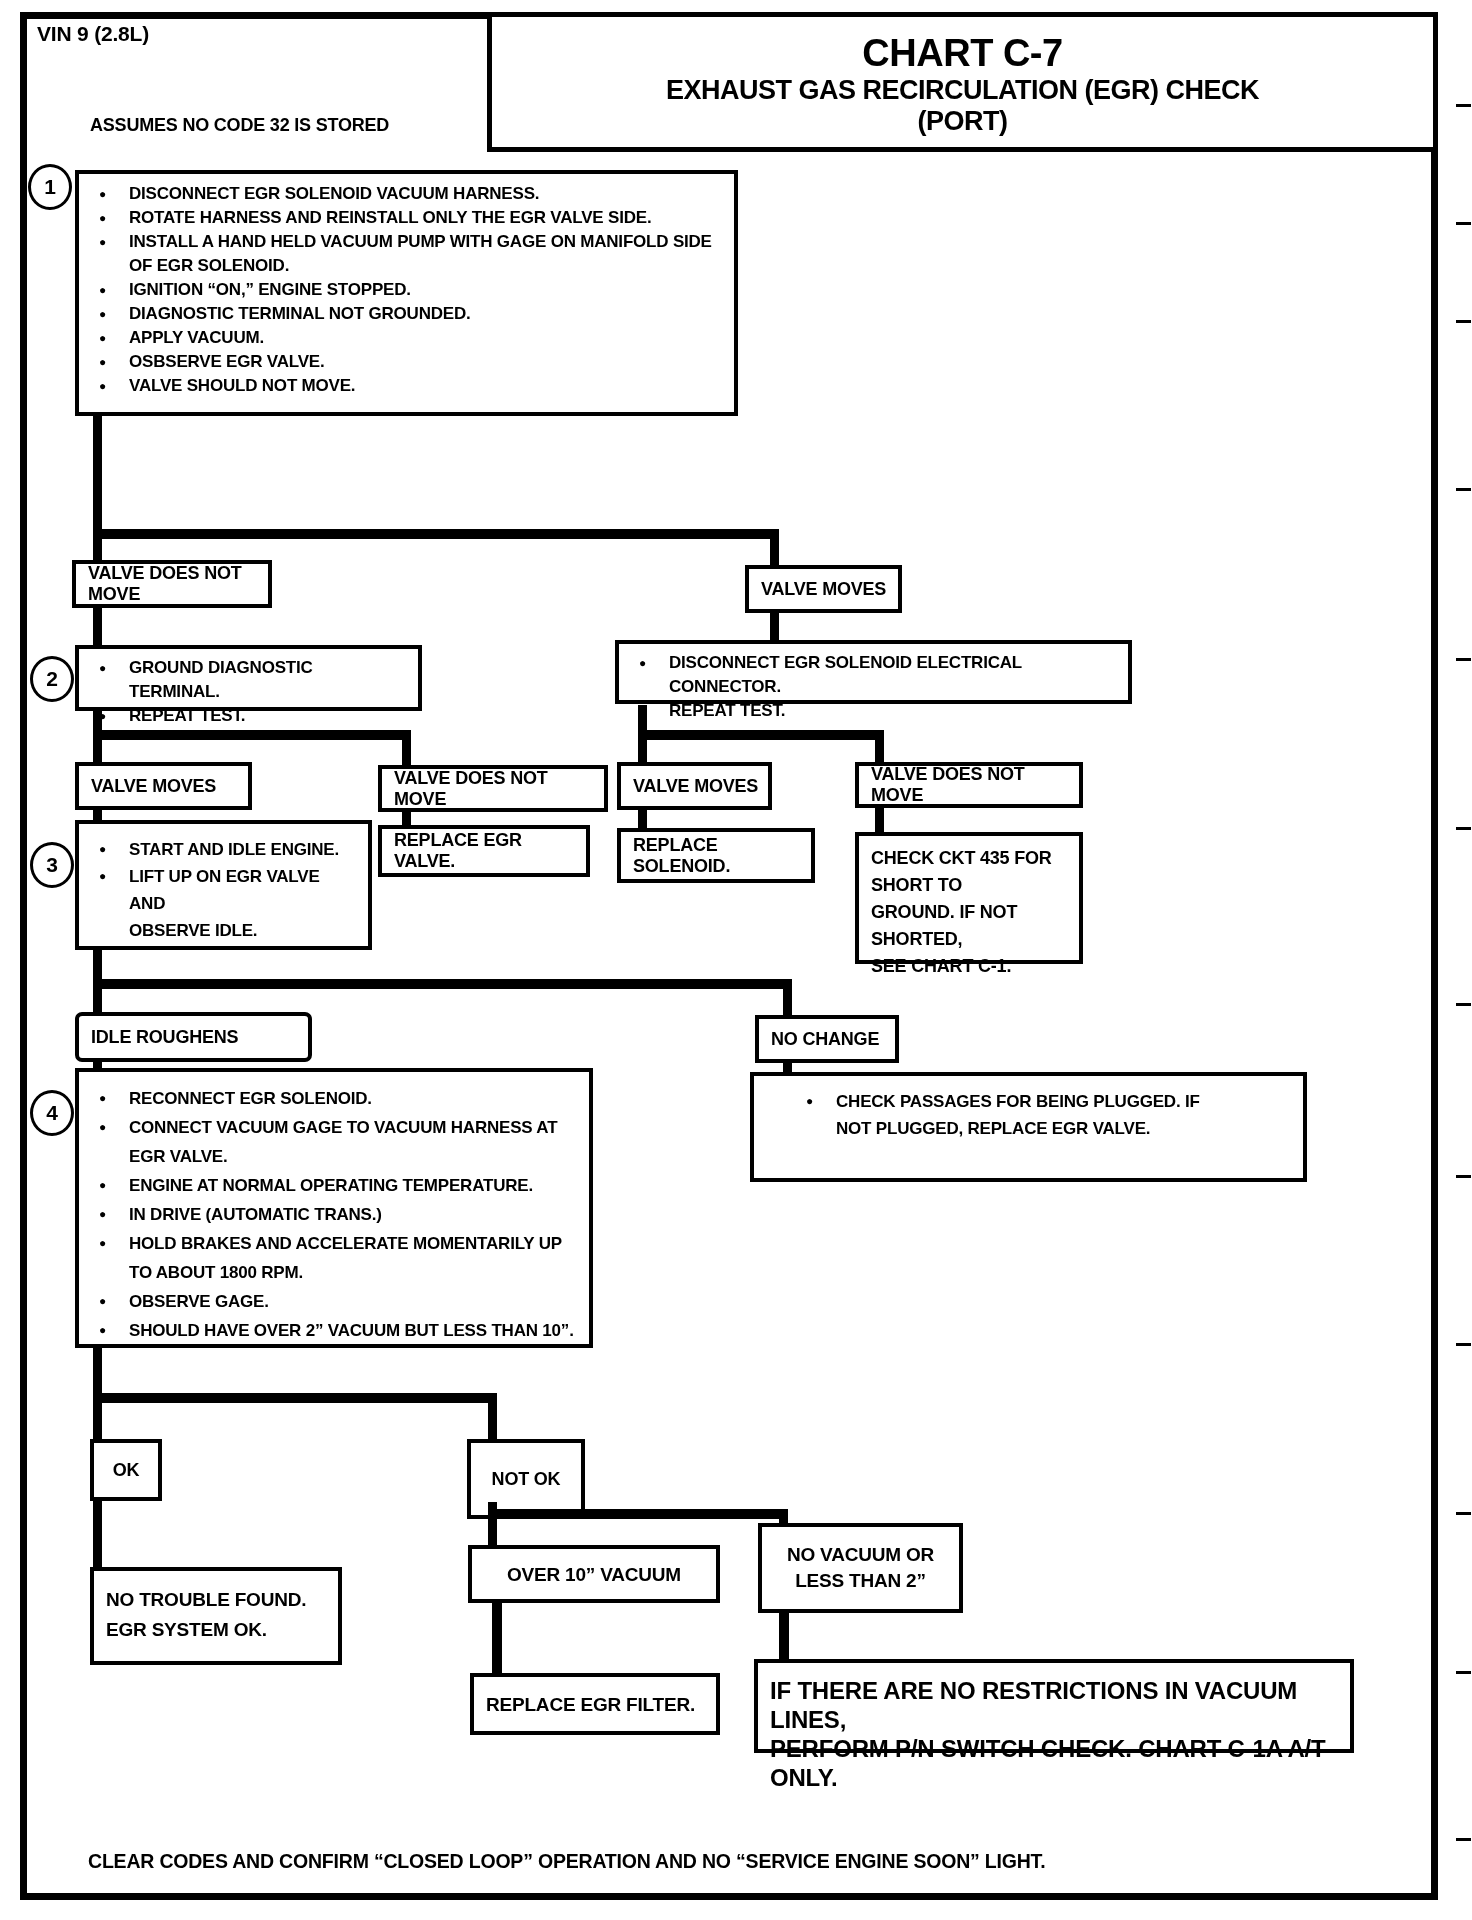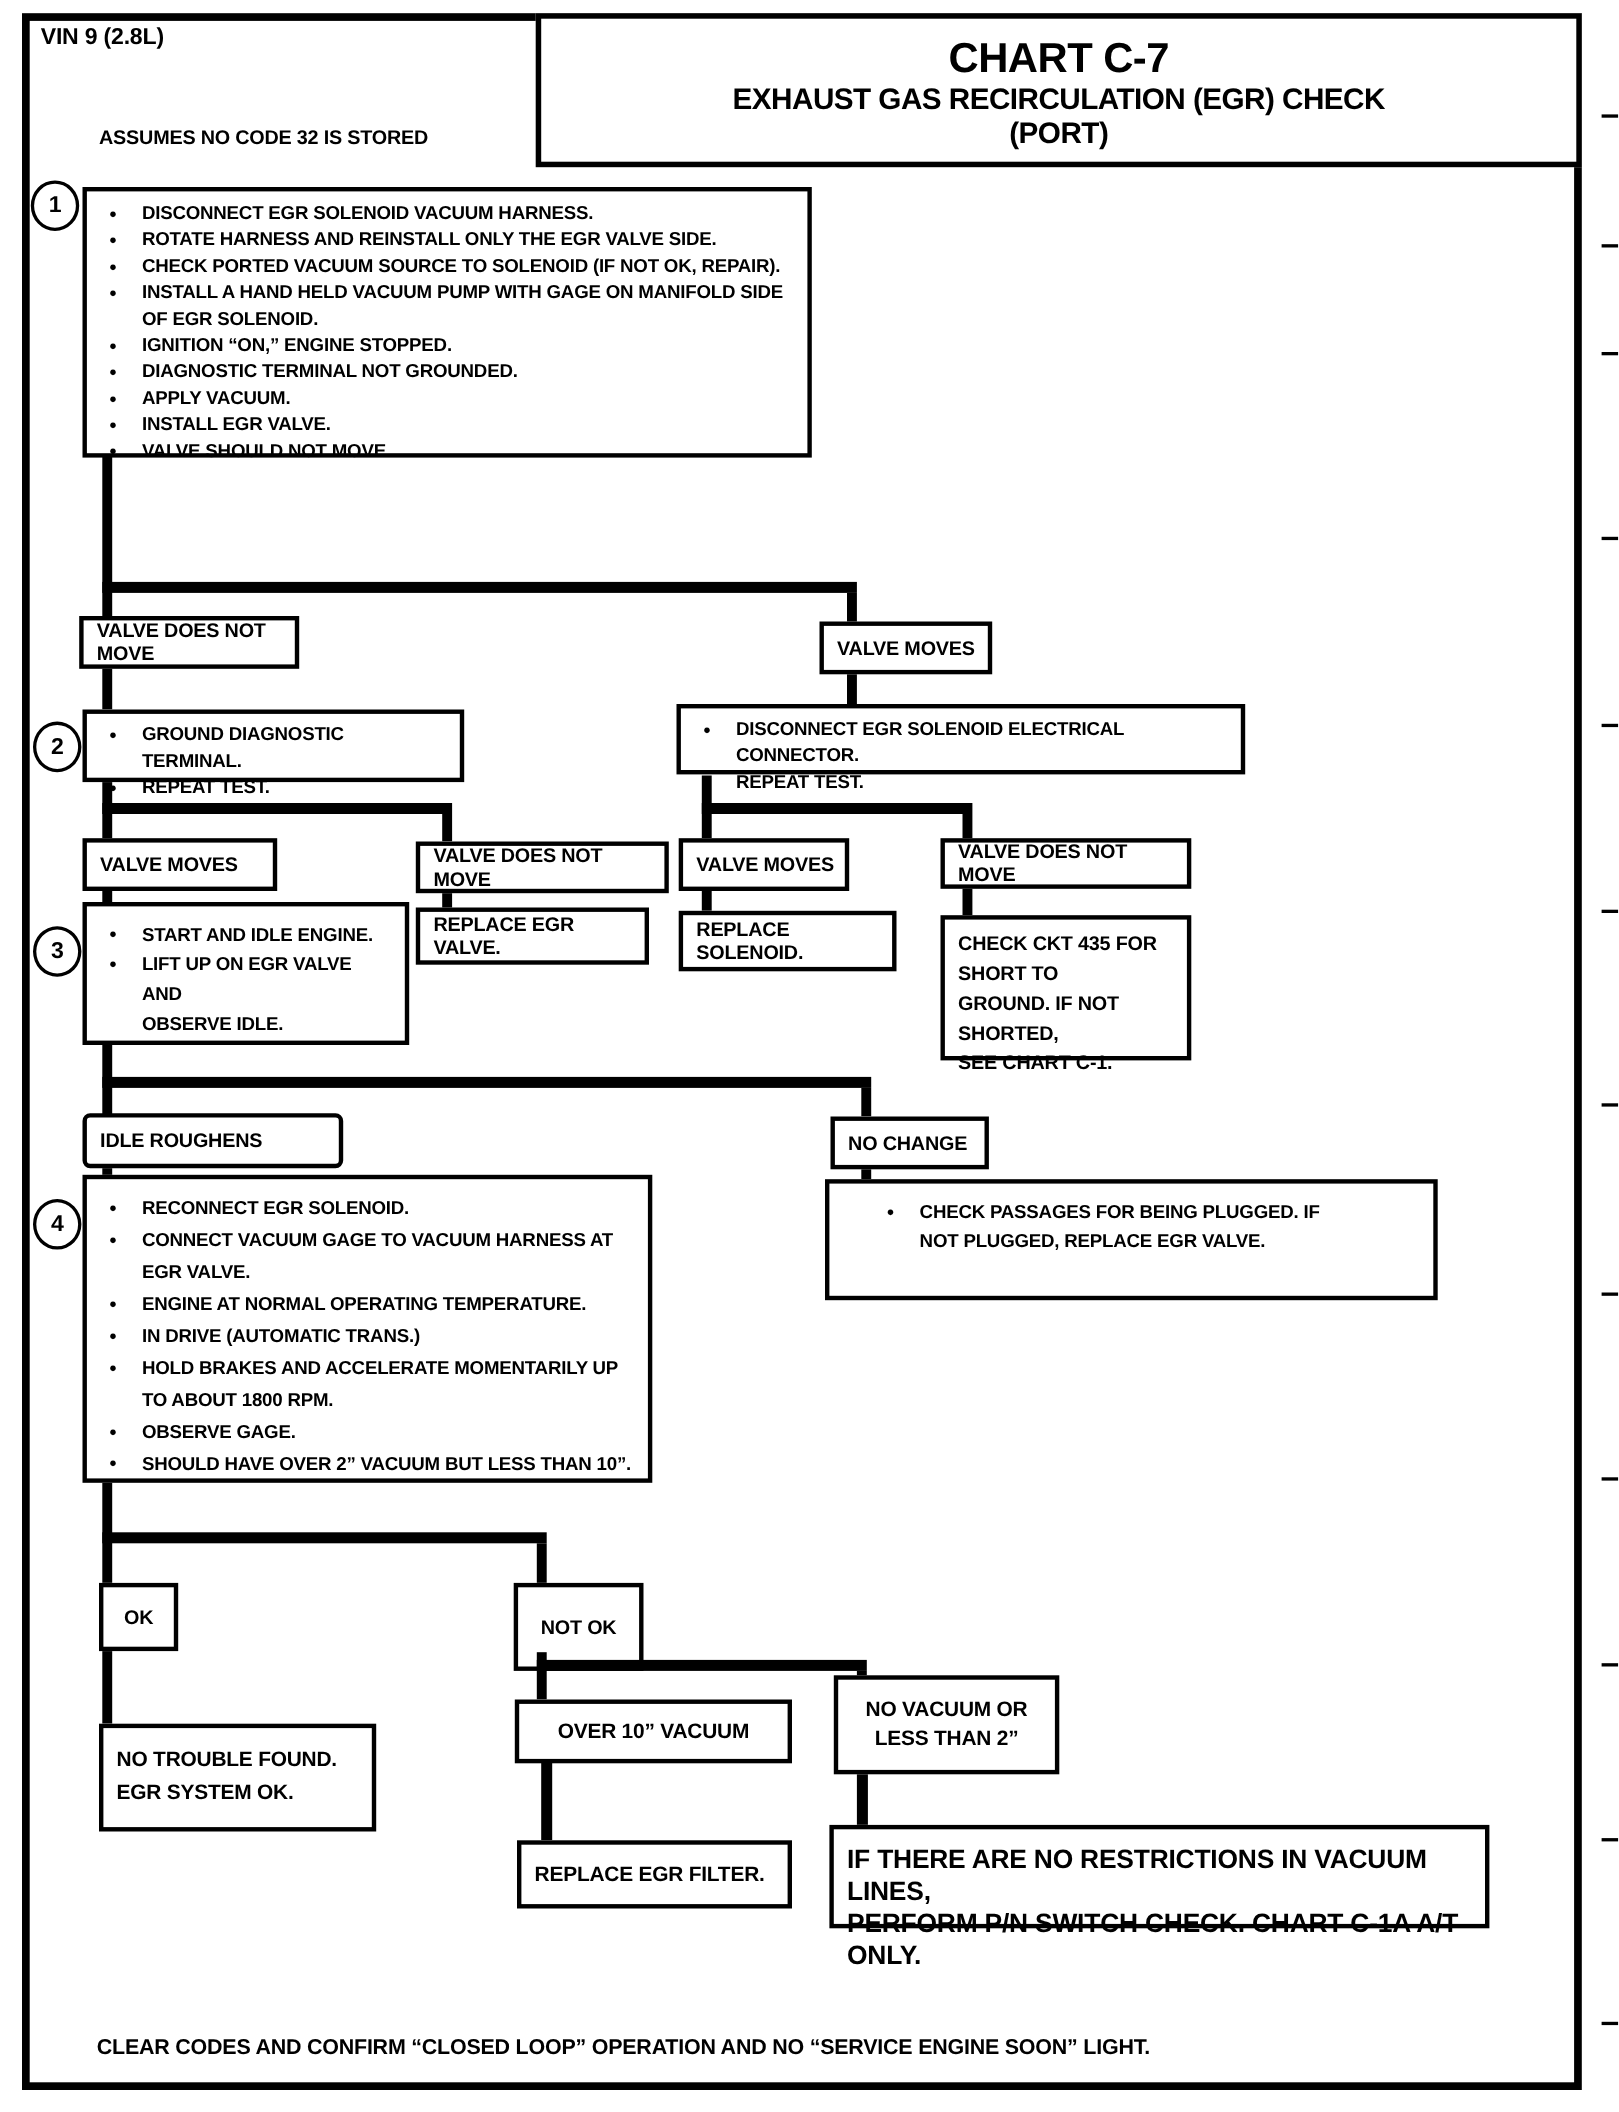--- a/index.html
+++ b/index.html
@@ -46,27 +46,26 @@
 </div>
 
 <div class="circle" style="left:28px;top:164px;">1</div>
 <div class="circle" style="left:30px;top:656px;">2</div>
 <div class="circle" style="left:30px;top:842px;">3</div>
 <div class="circle" style="left:30px;top:1090px;">4</div>
 
 <div class="box bullets" style="left:75px;top:170px;width:663px;height:246px;">
   <div class="bi">DISCONNECT EGR SOLENOID VACUUM HARNESS.</div>
   <div class="bi">ROTATE HARNESS AND REINSTALL ONLY THE EGR VALVE SIDE.</div>
-  <div class="bi">CHECK PORTED VACUUM SOURCE TO SOLENOID (IF NOT OK, REPAIR).</div>
   <div class="bi">INSTALL A HAND HELD VACUUM PUMP WITH GAGE ON MANIFOLD SIDE
 OF EGR SOLENOID.</div>
   <div class="bi">IGNITION “ON,” ENGINE STOPPED.</div>
   <div class="bi">DIAGNOSTIC TERMINAL NOT GROUNDED.</div>
   <div class="bi">APPLY VACUUM.</div>
-  <div class="bi">INSTALL EGR VALVE.</div>
+  <div class="bi">OSBSERVE EGR VALVE.</div>
   <div class="bi">VALVE SHOULD NOT MOVE.</div>
 </div>
 
 <div class="line" style="left:93px;top:415px;width:9px;height:147px;"></div>
 <div class="line" style="left:93px;top:529px;width:686px;height:10px;"></div>
 <div class="line" style="left:770px;top:539px;width:9px;height:28px;"></div>
 
 <div class="box lbl" style="left:72px;top:560px;width:200px;height:48px;">VALVE DOES NOT MOVE</div>
 <div class="box lbl" style="left:745px;top:565px;width:157px;height:48px;">VALVE MOVES</div>
 

